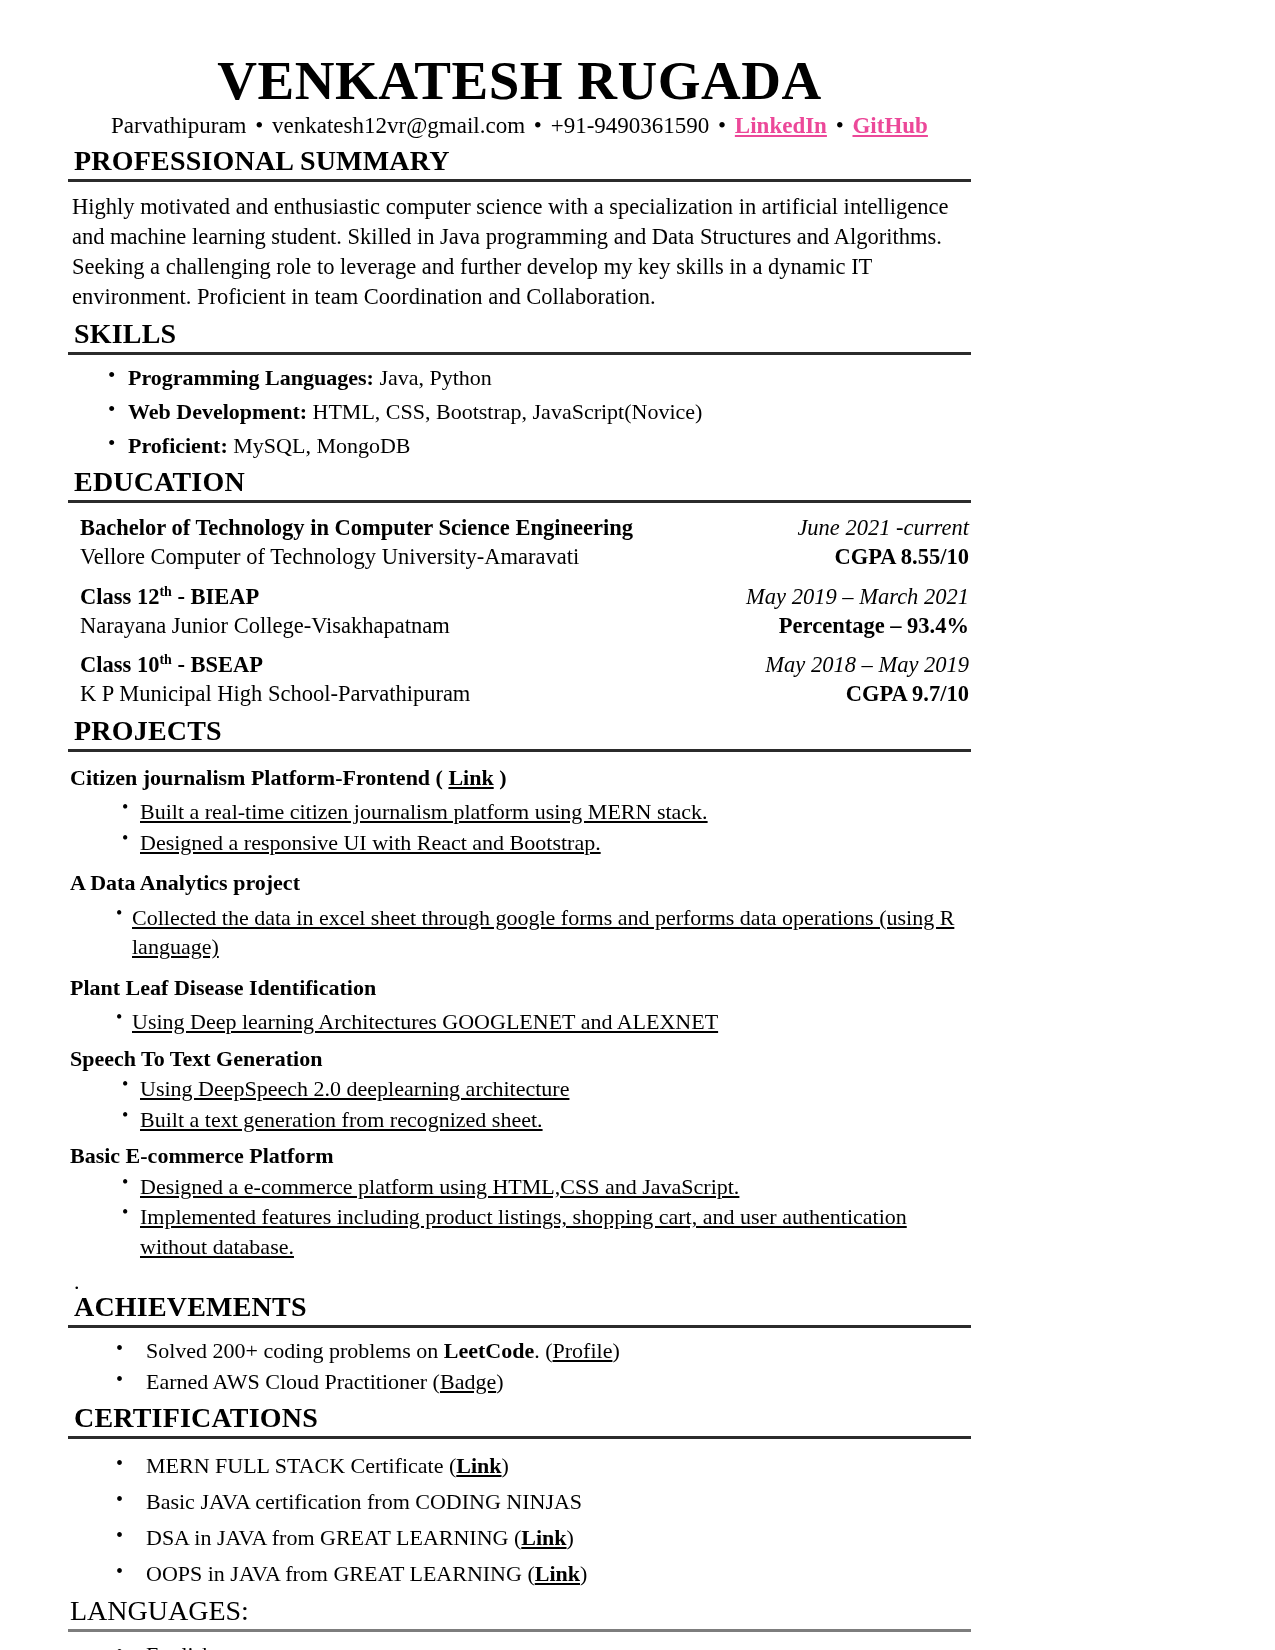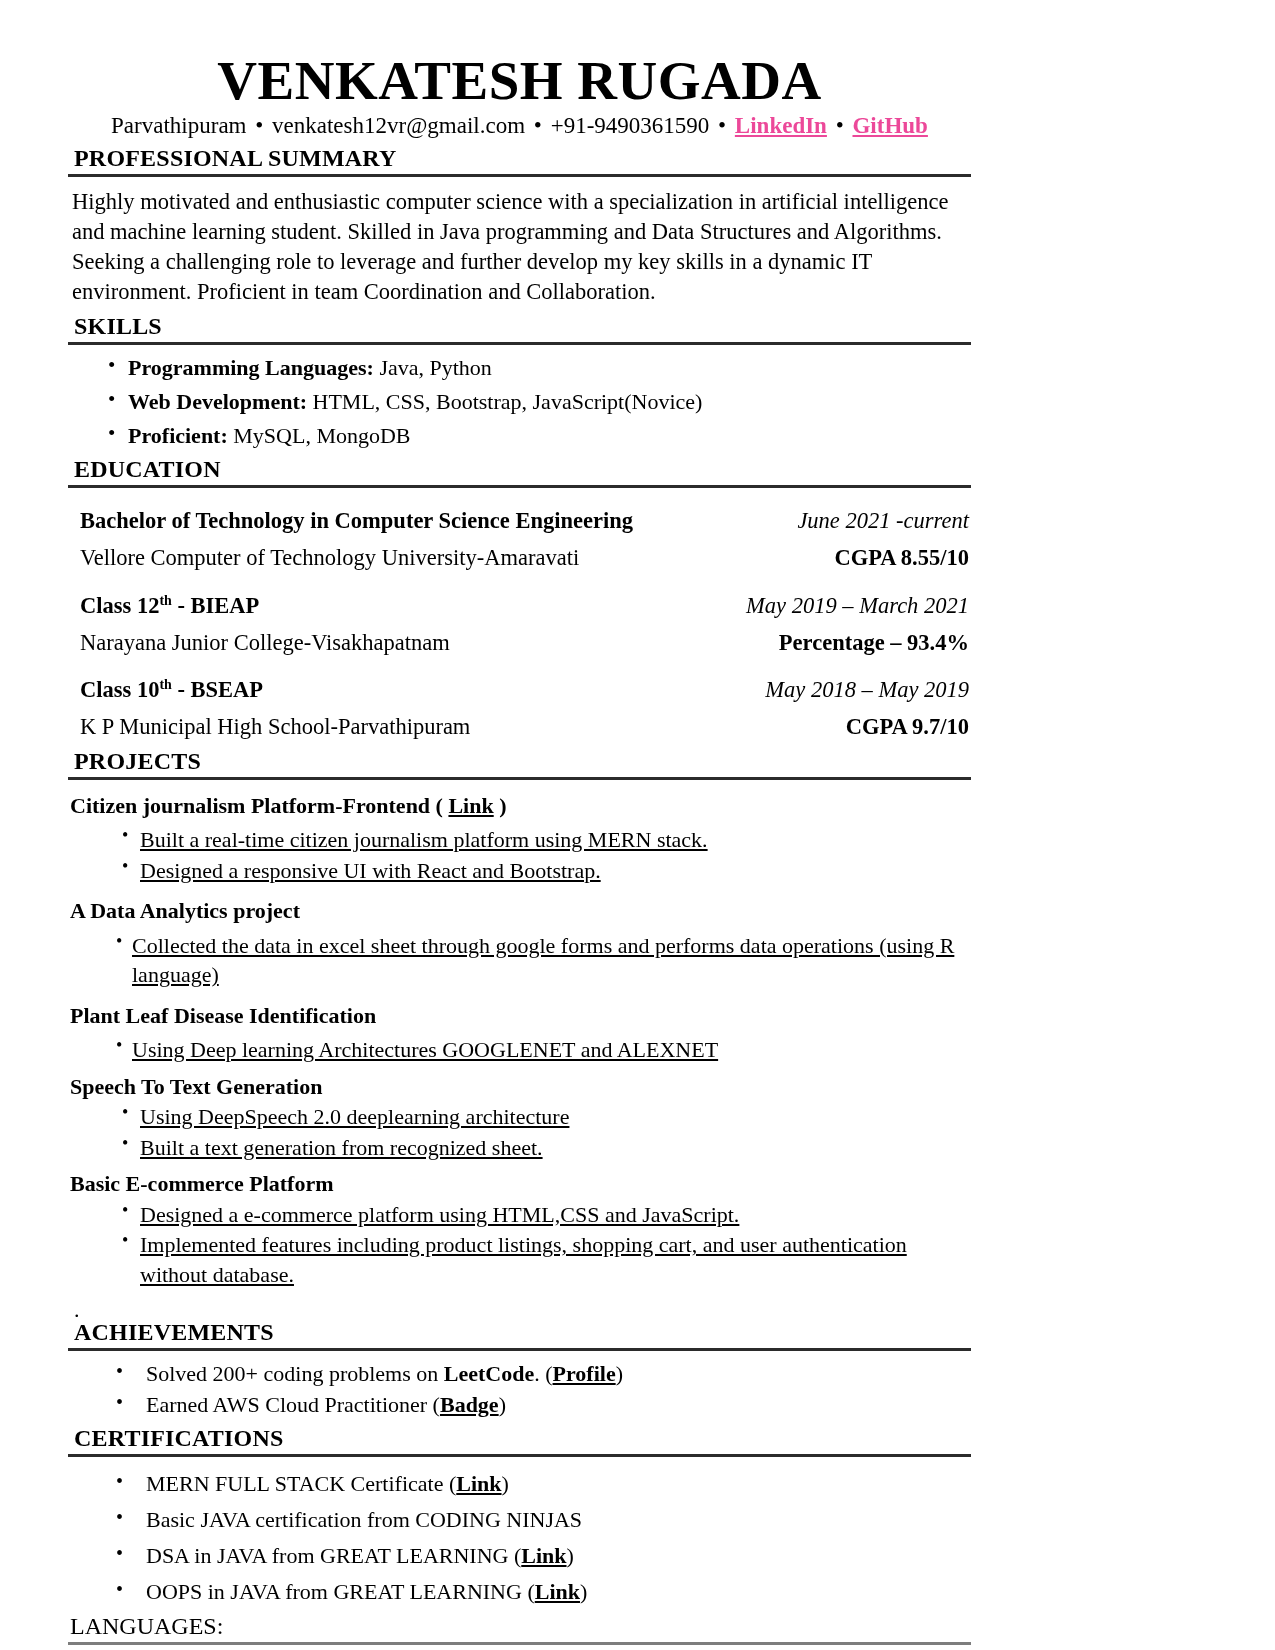--- a/index.html
+++ b/index.html
@@ -41,21 +41,21 @@
   .contact .sep { margin: 0 3px; }
   .contact a,
   .contact .link {
     color: #ec4899;
     text-decoration: underline;
     font-weight: bold;
   }
 
   
   .section-head {
-    font-size: 24px;
+    font-size: 28px;
     font-weight: bold;
     letter-spacing: 0.2px;
     padding: 0 0 2px 6px;
     margin: 6px 0 0 0;
     border-bottom: 3px solid #2b2b2b;
   }
   .section-head.plain {
     font-weight: normal;
     border-bottom: 3px solid #7d7d7d;
     letter-spacing: 0px;
@@ -102,21 +102,21 @@
     margin-bottom: 6px;
   }
   .edu-row {
     display: flex;
     justify-content: space-between;
     align-items: baseline;
     line-height: 1.3;
     gap: 48px;
   }
   .edu-row .left { font-size: 22.5px; }
-  .edu-row .right { font-size: 22.5px; text-align: right; white-space: nowrap; margin-top: 8px; }
+  .edu-row .right { font-size: 22.5px; text-align: right; white-space: nowrap; }
   .edu-row.top .left { font-weight: bold; }
   .edu-row.top .right { font-style: italic; }
   .edu-row.bottom .right { font-weight: bold; }
   .edu-row .left, .edu-row .right { padding: 0 2px; }
   .edu-row .left { padding-left: 12px; }
   sup { font-size: 0.62em; vertical-align: super; line-height: 0; }
 
   
   .proj { margin-top: 12px; }
   .proj-title {
@@ -158,21 +158,21 @@
     font-size: 22px;
     line-height: 1;
     margin: 10px 0 0 6px;
     height: 14px;
   }
 
   
   ul.ach > li { padding-left: 78px; font-size: 22px; margin-bottom: 3px; }
   ul.ach > li:before { left: 48px; font-size: 20px; }
   ul.ach b { font-weight: bold; }
-  ul.ach .link { text-decoration: underline; font-weight: bold; }
+  ul.ach .link { text-decoration: underline; font-weight: normal; }
 
   ul.certs { margin-top: 12px; }
   ul.certs > li { padding-left: 78px; font-size: 22px; margin-bottom: 7px; }
   ul.certs > li:before { left: 48px; font-size: 20px; }
   ul.certs .link { text-decoration: underline; font-weight: bold; }
 
   ul.langs { margin-top: 8px; }
   ul.langs > li { padding-left: 78px; font-size: 22px; margin-bottom: 7px; }
   ul.langs > li:before { left: 48px; font-size: 20px; }
 </style>

